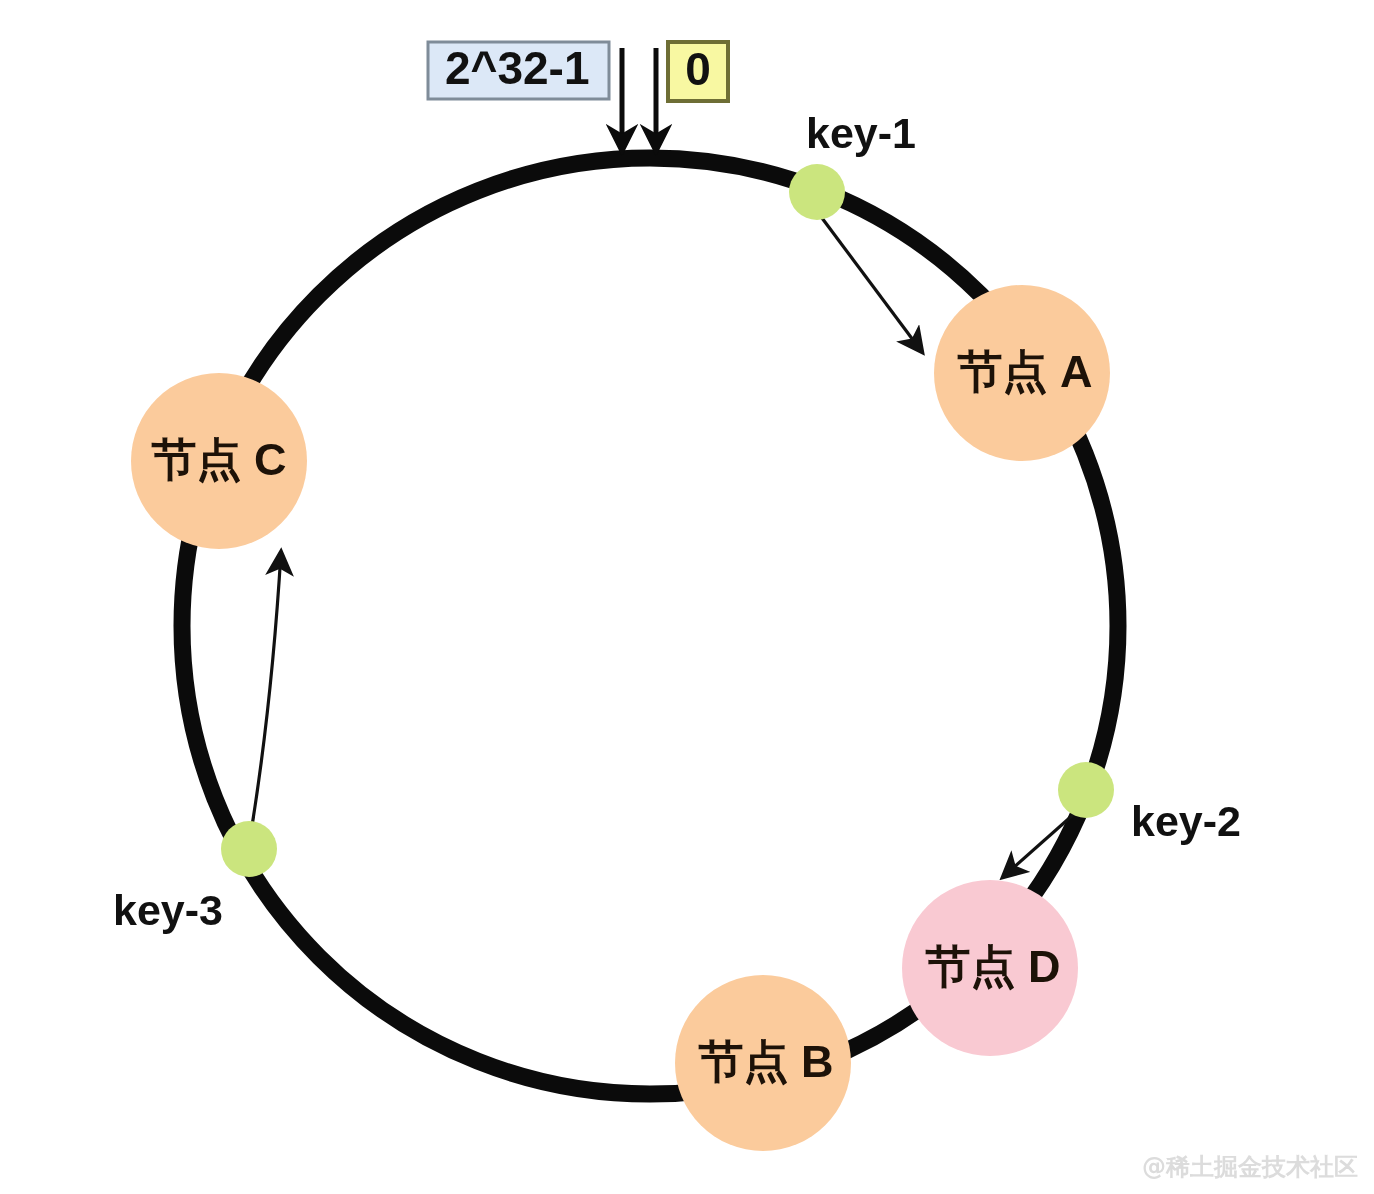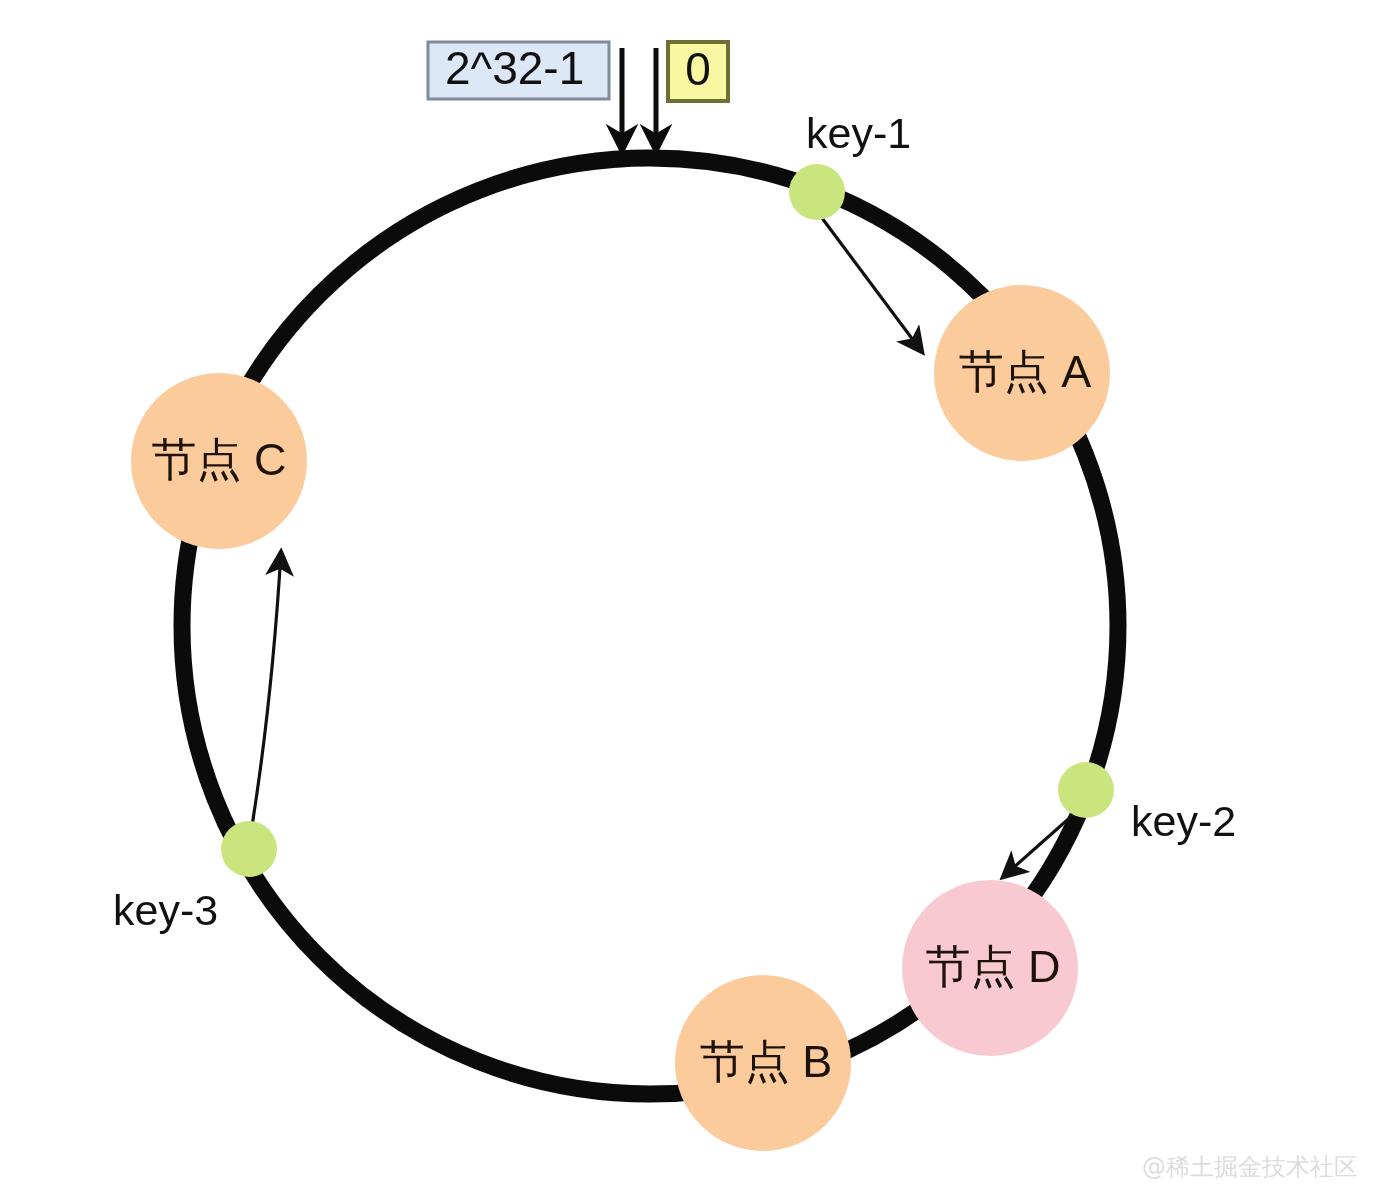--- a/index.html
+++ b/index.html
@@ -14,20 +14,21 @@
     position: relative;
     overflow: hidden;
     font-family: "Liberation Sans", "DejaVu Sans", sans-serif;
   }
   #diagram-root {
     position: absolute;
     top: 0;
     left: 0;
     width: 1374px;
     height: 1194px;
+    font-weight: bold;
   }
   svg.canvas {
     display: block;
     width: 1374px;
     height: 1194px;
   }
   .ring-stroke {
     fill: none;
     stroke: #0b0b0b;
     stroke-width: 17;

